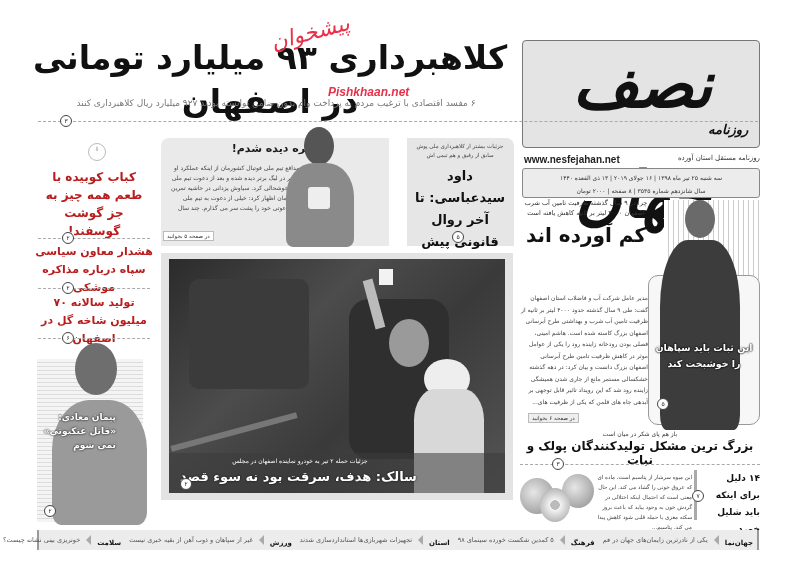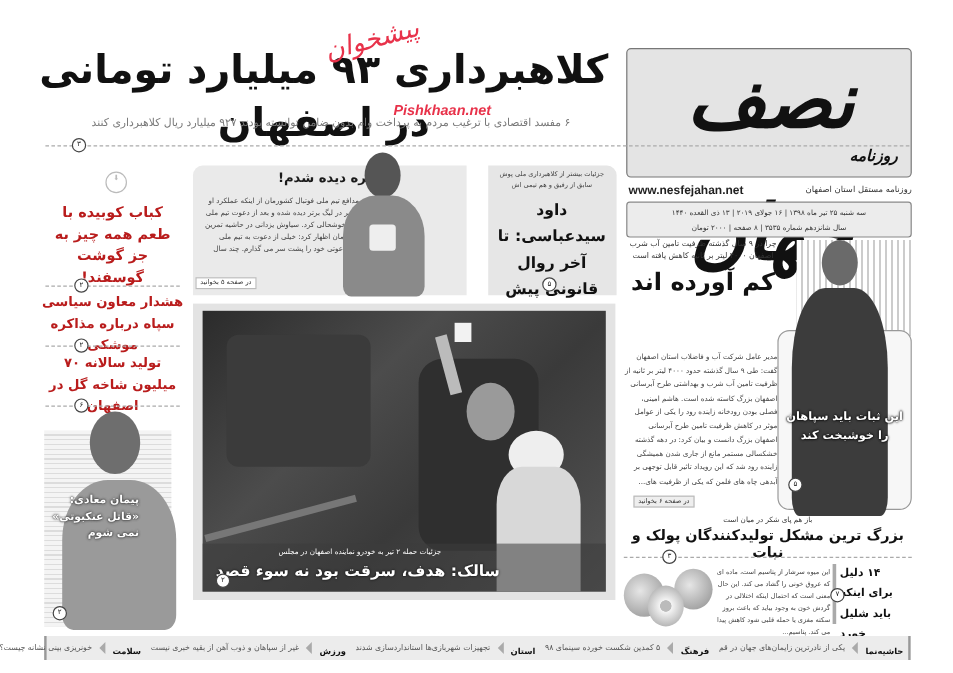--- a/index.html
+++ b/index.html
@@ -53,39 +53,39 @@
   .wells-body { left: 520px; top: 292px; width: 128px; font-size: 6px; color: #444; text-align: right; line-height: 11.5px; }
   .sepahan-box { left: 648px; top: 275px; width: 112px; height: 150px; border: 1px solid #999; border-radius: 10px; background: #f7f7f7; }
   .sepahan-lines { left: 664px; top: 200px; width: 96px; height: 80px; background: repeating-linear-gradient(90deg, #fff 0, #fff 4px, #ccc 4px, #ccc 5px); }
   .coach-body { left: 660px; top: 240px; width: 80px; height: 190px; background: #3c3c3c; border-radius: 35% 35% 8% 8%; }
   .coach-head { left: 685px; top: 200px; width: 30px; height: 38px; background: #6a6a6a; border-radius: 50%; }
   .sepahan-caption { left: 650px; top: 340px; width: 108px; font-size: 9.5px; font-weight: bold; color: #fff; text-align: center; line-height: 16px; text-shadow: 0 0 2px #000, 0 0 2px #000; }
 
   
   .sugar-kicker { left: 520px; top: 430px; width: 240px; font-size: 6px; color: #333; text-align: center; }
   .sugar-title { left: 520px; top: 439px; width: 240px; font-size: 12px; font-weight: bold; color: #111; text-align: center; }
-  .peach-title { left: 700px; top: 470px; width: 60px; font-size: 9px; font-weight: bold; color: #111; text-align: left; line-height: 17px; }
+  .peach-title { left: 700px; top: 470px; width: 60px; font-size: 9px; font-weight: bold; color: #111; text-align: right; line-height: 17px; }
   .peach-text { left: 594px; top: 472px; width: 98px; font-size: 5.5px; color: #444; text-align: right; line-height: 10px; }
   .peach-bar { left: 694px; top: 470px; width: 3px; height: 50px; background: #aaa; }
   .peach { border-radius: 50%; background: radial-gradient(circle at 40% 40%, #e6e6e6, #8c8c8c); }
 
   
   .ticker { left: 37px; top: 530px; width: 722px; height: 20px; background: #ececec; border-left: 2px solid #999; border-right: 2px solid #999; display: flex; flex-direction: row; align-items: center; font-size: 6.5px; color: #555; }
   .ticker-section { font-weight: bold; color: #111; font-size: 7px; padding: 0 4px; margin-top: 6px; }
   .ticker-item { padding: 0 4px; white-space: nowrap; }
   .ticker-arrow { width: 0; height: 0; border-top: 5px solid transparent; border-bottom: 5px solid transparent; border-right: 5px solid #aaa; margin: 0 2px; }
 </style>
 </head>
 <body>
 
 <div class="abs masthead-box"></div>
 <div class="abs logo">نصف جهان</div>
 <div class="abs logo-small">روزنامه</div>
 <div class="abs site-url">www.nesfejahan.net</div>
-<div class="abs tagline">روزنامه مستقل استان اصفهان</div>
+<div class="abs tagline">روزنامه مستقل استان آورده</div>
 <div class="abs dateline">
   <div>سه شنبه ۲۵ تیر ماه ۱۳۹۸ | ۱۶ جولای ۲۰۱۹ | ۱۳ ذی القعده ۱۴۴۰</div>
   <div>سال شانزدهم شماره ۳۵۳۵ | ۸ صفحه | ۲۰۰۰ تومان</div>
 </div>
 
 <div class="abs main-headline">کلاهبرداری ۹۳ میلیارد تومانی در اصفهان</div>
 <div class="abs watermark-red">پیشخوان</div>
 <div class="abs watermark-site">Pishkhaan.net</div>
 <div class="abs main-subhead">۶ مفسد اقتصادی با ترغیب مردم به پرداخت وام بدون ضامن توانسته بودند ۹۲۷ میلیارد ریال کلاهبرداری کنند</div>
 <div class="abs dotline" style="left:38px;top:121px;width:720px;"></div>
@@ -171,21 +171,21 @@
   <div>باید شلیل خورد</div>
 </div>
 <div class="abs peach-bar"></div>
 <div class="abs pg-marker" style="left:692px;top:490px;">۷</div>
 <div class="abs peach-text">این میوه سرشار از پتاسیم است، ماده ای که عروق خونی را گشاد می کند. این حال معنی است که احتمال اینکه اختلالی در گردش خون به وجود بیاید که باعث بروز سکته مغزی یا حمله قلبی شود کاهش پیدا می کند. پتاسیم...</div>
 <div class="abs peach" style="left:520px;top:478px;width:34px;height:36px;"></div>
 <div class="abs peach" style="left:562px;top:474px;width:32px;height:34px;"></div>
 <div class="abs peach" style="left:540px;top:488px;width:30px;height:34px;background:radial-gradient(circle at 50% 50%, #bbb 20%, #f4f4f4 22%, #999 100%);"></div>
 
 <div class="abs ticker">
-  <span class="ticker-section">حاشیه‌نما</span>
+  <span class="ticker-section">جهان‌نما</span>
   <span class="ticker-arrow"></span>
   <span class="ticker-item">یکی از نادرترین زایمان‌های جهان در قم</span>
   <span class="ticker-section">فرهنگ</span>
   <span class="ticker-arrow"></span>
   <span class="ticker-item">۵ کمدین شکست خورده سینمای ۹۸</span>
   <span class="ticker-section">استان</span>
   <span class="ticker-arrow"></span>
   <span class="ticker-item">تجهیزات شهربازی‌ها استانداردسازی شدند</span>
   <span class="ticker-section">ورزش</span>
   <span class="ticker-arrow"></span>

